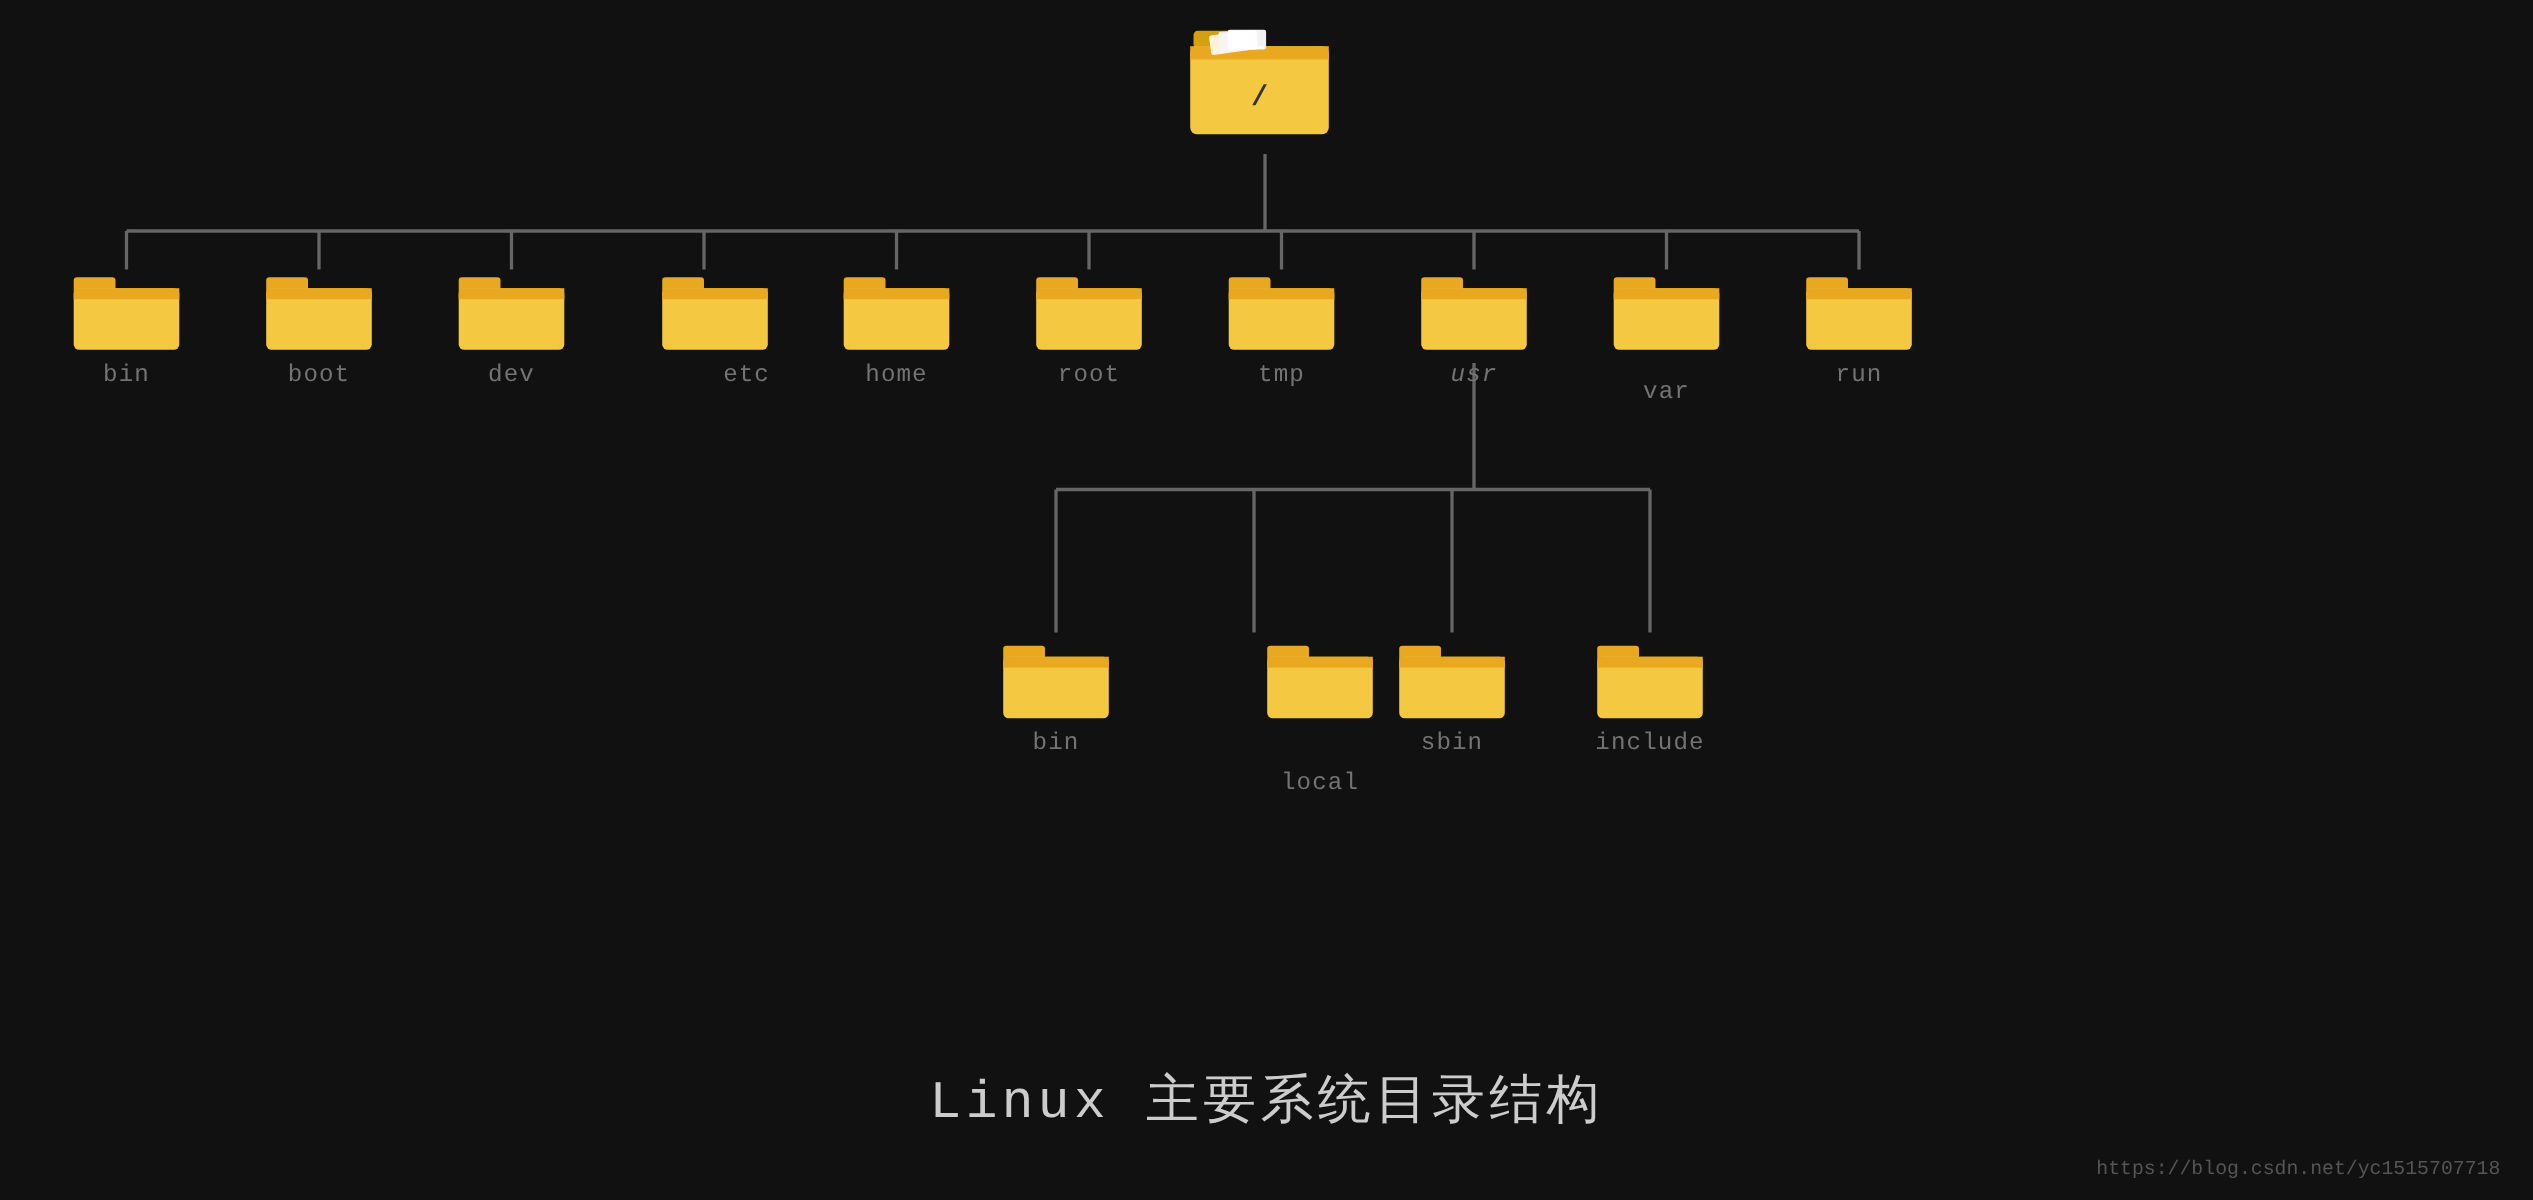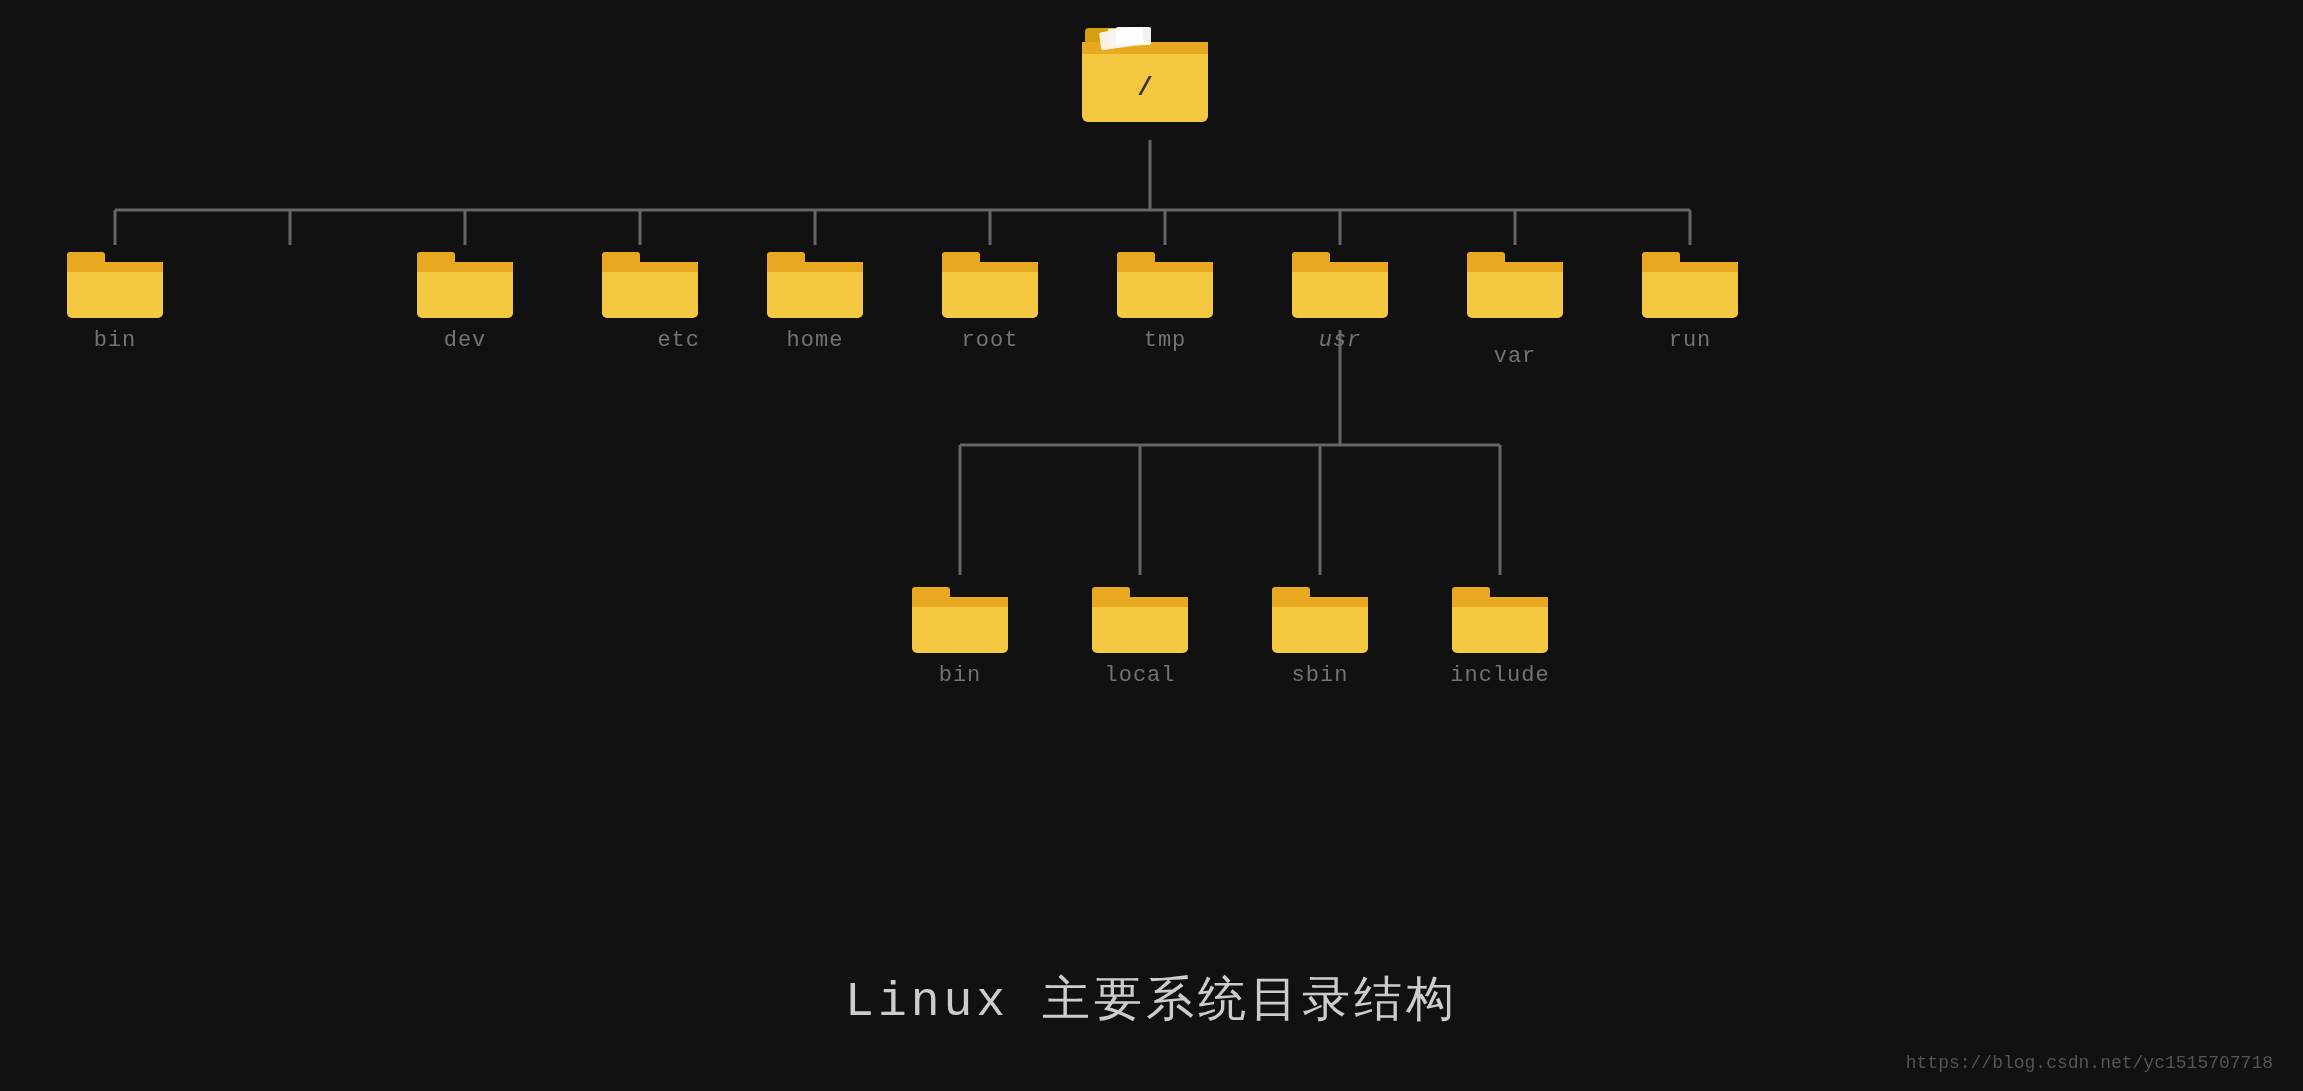--- a/index.html
+++ b/index.html
@@ -150,20 +150,30 @@
     <div class="folder-icon">
       <svg viewBox="0 0 100 80" xmlns="http://www.w3.org/2000/svg">
         <rect x="2" y="12" width="38" height="12" rx="3" fill="#E8A820"></rect>
         <rect x="2" y="22" width="96" height="56" rx="5" fill="#F5C842"></rect>
         <rect x="2" y="22" width="96" height="10" fill="#E8A820"></rect>
       </svg>
     </div>
     <span class="folder-label">bin</span>
   </div>
 
+  <div class="folder-node" style="left:230px; top:240px;">
+    <div class="folder-icon">
+      <svg viewBox="0 0 100 80" xmlns="http://www.w3.org/2000/svg">
+        <rect x="2" y="12" width="38" height="12" rx="3" fill="#E8A820"></rect>
+        <rect x="2" y="22" width="96" height="56" rx="5" fill="#F5C842"></rect>
+        <rect x="2" y="22" width="96" height="10" fill="#E8A820"></rect>
+      </svg>
+    </div>
+    <span class="folder-label">boot</span>
+  </div>
 
   <div class="folder-node" style="left:405px; top:240px;">
     <div class="folder-icon">
       <svg viewBox="0 0 100 80" xmlns="http://www.w3.org/2000/svg">
         <rect x="2" y="12" width="38" height="12" rx="3" fill="#E8A820"></rect>
         <rect x="2" y="22" width="96" height="56" rx="5" fill="#F5C842"></rect>
         <rect x="2" y="22" width="96" height="10" fill="#E8A820"></rect>
       </svg>
     </div>
     <span class="folder-label">dev</span>
@@ -250,21 +260,21 @@
     <div class="folder-icon">
       <svg viewBox="0 0 100 80" xmlns="http://www.w3.org/2000/svg">
         <rect x="2" y="12" width="38" height="12" rx="3" fill="#E8A820"></rect>
         <rect x="2" y="22" width="96" height="56" rx="5" fill="#F5C842"></rect>
         <rect x="2" y="22" width="96" height="10" fill="#E8A820"></rect>
       </svg>
     </div>
     <span class="folder-label">bin</span>
   </div>
 
-  <div class="folder-node" style="left:1080px; top:575px;">
+  <div class="folder-node" style="left:1140px; top:575px;gap:36px;">
     <div class="folder-icon">
       <svg viewBox="0 0 100 80" xmlns="http://www.w3.org/2000/svg">
         <rect x="2" y="12" width="38" height="12" rx="3" fill="#E8A820"></rect>
         <rect x="2" y="22" width="96" height="56" rx="5" fill="#F5C842"></rect>
         <rect x="2" y="22" width="96" height="10" fill="#E8A820"></rect>
       </svg>
     </div>
     <span class="folder-label">local</span>
   </div>
 

